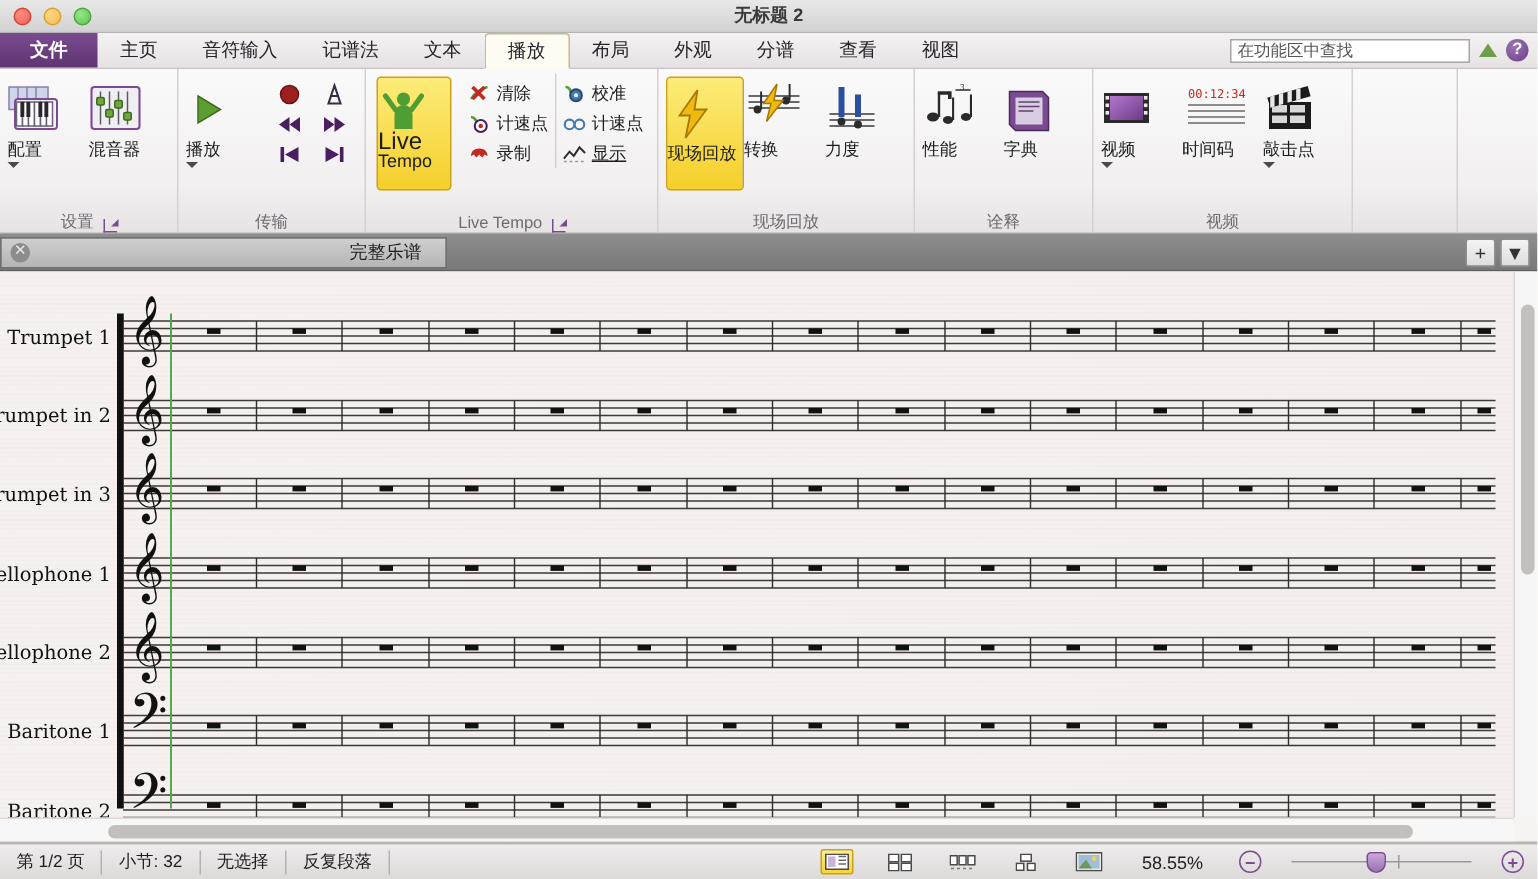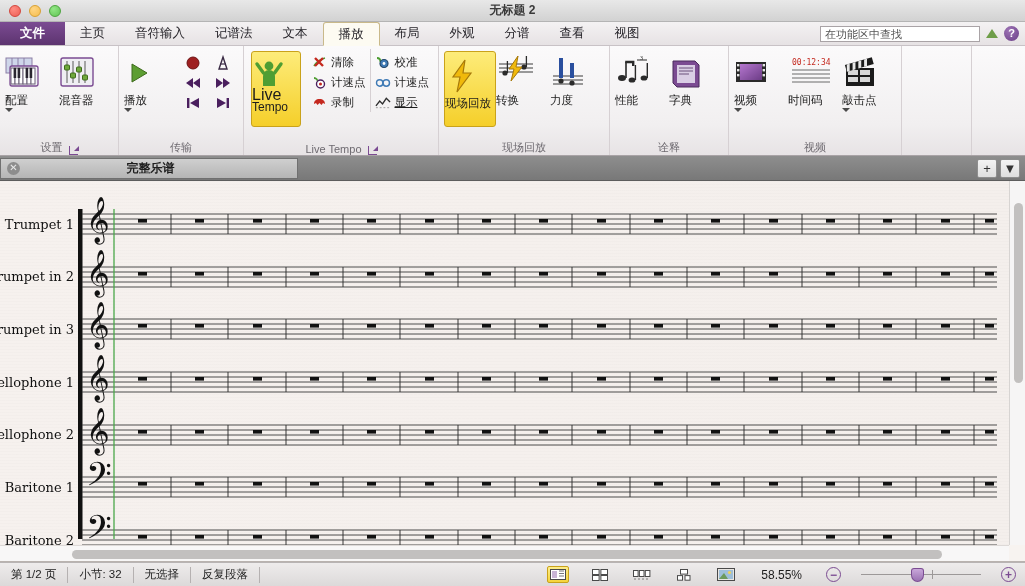--- a/index.html
+++ b/index.html
@@ -170,21 +170,21 @@
     font-size: 12px; color: #1e1e1e;
     position: relative;
   }
   .doctab .close {
     width: 13px; height: 13px; border-radius: 50%;
     background: #8d8d8d; color: #e8e8e8;
     font-size: 10px; line-height: 12px; text-align: center;
     margin-left: 6px; flex: none;
   }
   .doctab .dt-label {
-    flex: 1; text-align: center; padding-right: 16px; font-weight: bold;
+    flex: 1; text-align: right; padding-right: 16px;
   }
   .doctabs-right { margin-left: auto; display: flex; gap: 3px; padding-right: 5px; }
   .dtbtn {
     width: 20px; height: 19px;
     background: linear-gradient(to bottom, #f3f3f3, #dedede);
     border: 1px solid #8e8e8e; border-radius: 2px;
     display: flex; align-items: center; justify-content: center;
     font-size: 13px; color: #333;
   }
 

